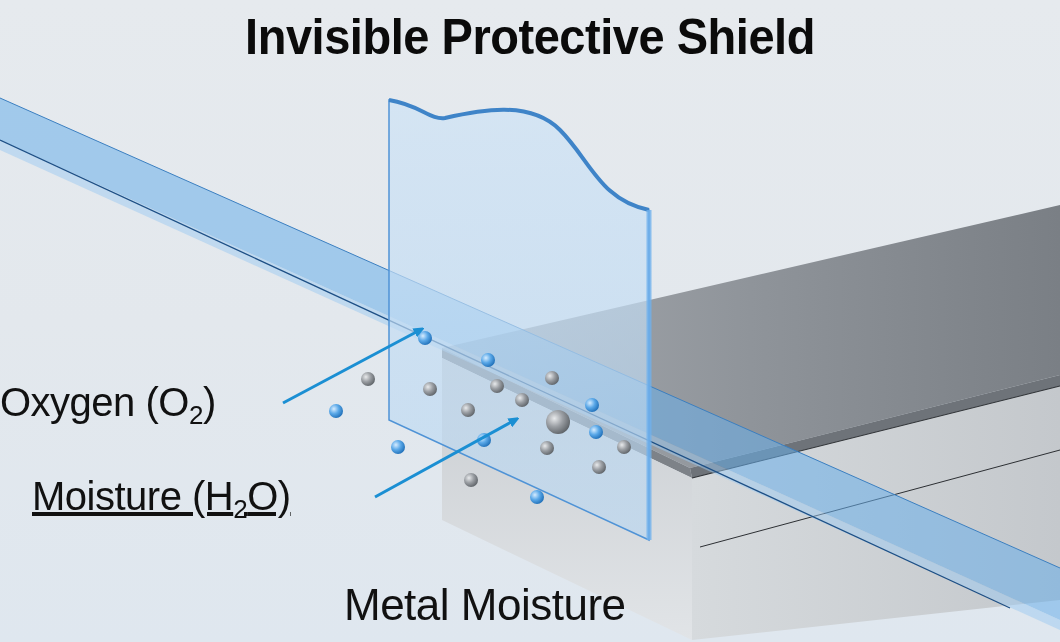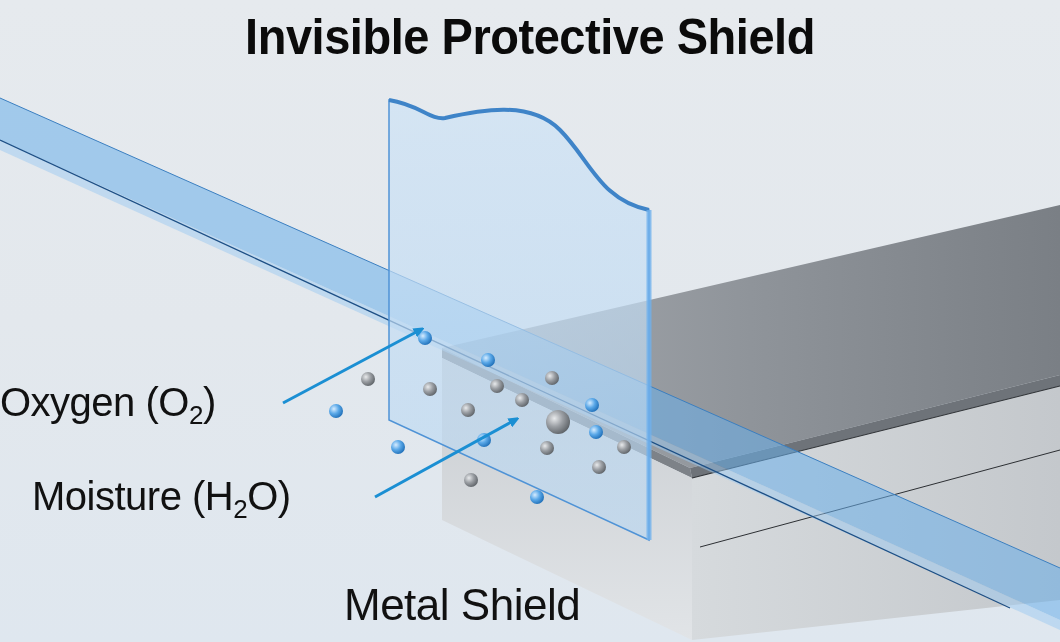--- a/index.html
+++ b/index.html
@@ -15,21 +15,21 @@
       text-align: center; font-size: 50px; font-weight: bold;
       color: #0b0b0b; letter-spacing: -0.5px;
       transform: scaleX(0.94); transform-origin: center;
     }
     .label {
       position: absolute; font-size: 40px; color: #111;
       white-space: nowrap; letter-spacing: -0.5px;
     }
     .label sub { font-size: 26px; vertical-align: -8px; }
     .label-oxygen { left: 0px; top: 380px; text-align: center; }
-    .label-moisture { left: 32px; top: 474px; }
+    .label-moisture { left: 32px; top: 474px; text-decoration: underline; }
     .label-metal { left: 344px; top: 580px; font-size: 44px; }
   </style>
 </head>
 <body>
 
 <div class="stage">
 
   <svg class="scene" width="1060" height="642" viewBox="0 0 1060 642">
     <defs>
       <linearGradient id="bg" x1="0" y1="0" x2="0" y2="1">
@@ -124,14 +124,14 @@
       <line x1="375" y1="497" x2="515" y2="420" stroke="#1b8fd3" stroke-width="3" marker-end="url(#arrowHead)"></line>
     </g>
   </svg>
 
   <div class="title">Invisible Protective Shield</div>
 
   <div class="label label-oxygen"><span>Oxygen (O</span><sub>2</sub><span>)</span></div>
 
   <div class="label label-moisture"><span>Moisture (H</span><sub>2</sub><span>O)</span></div>
 
-  <div class="label label-metal">Metal Shield</div>
+  <div class="label label-metal">Metal Moisture</div>
 </div>
 
 </body></html>

